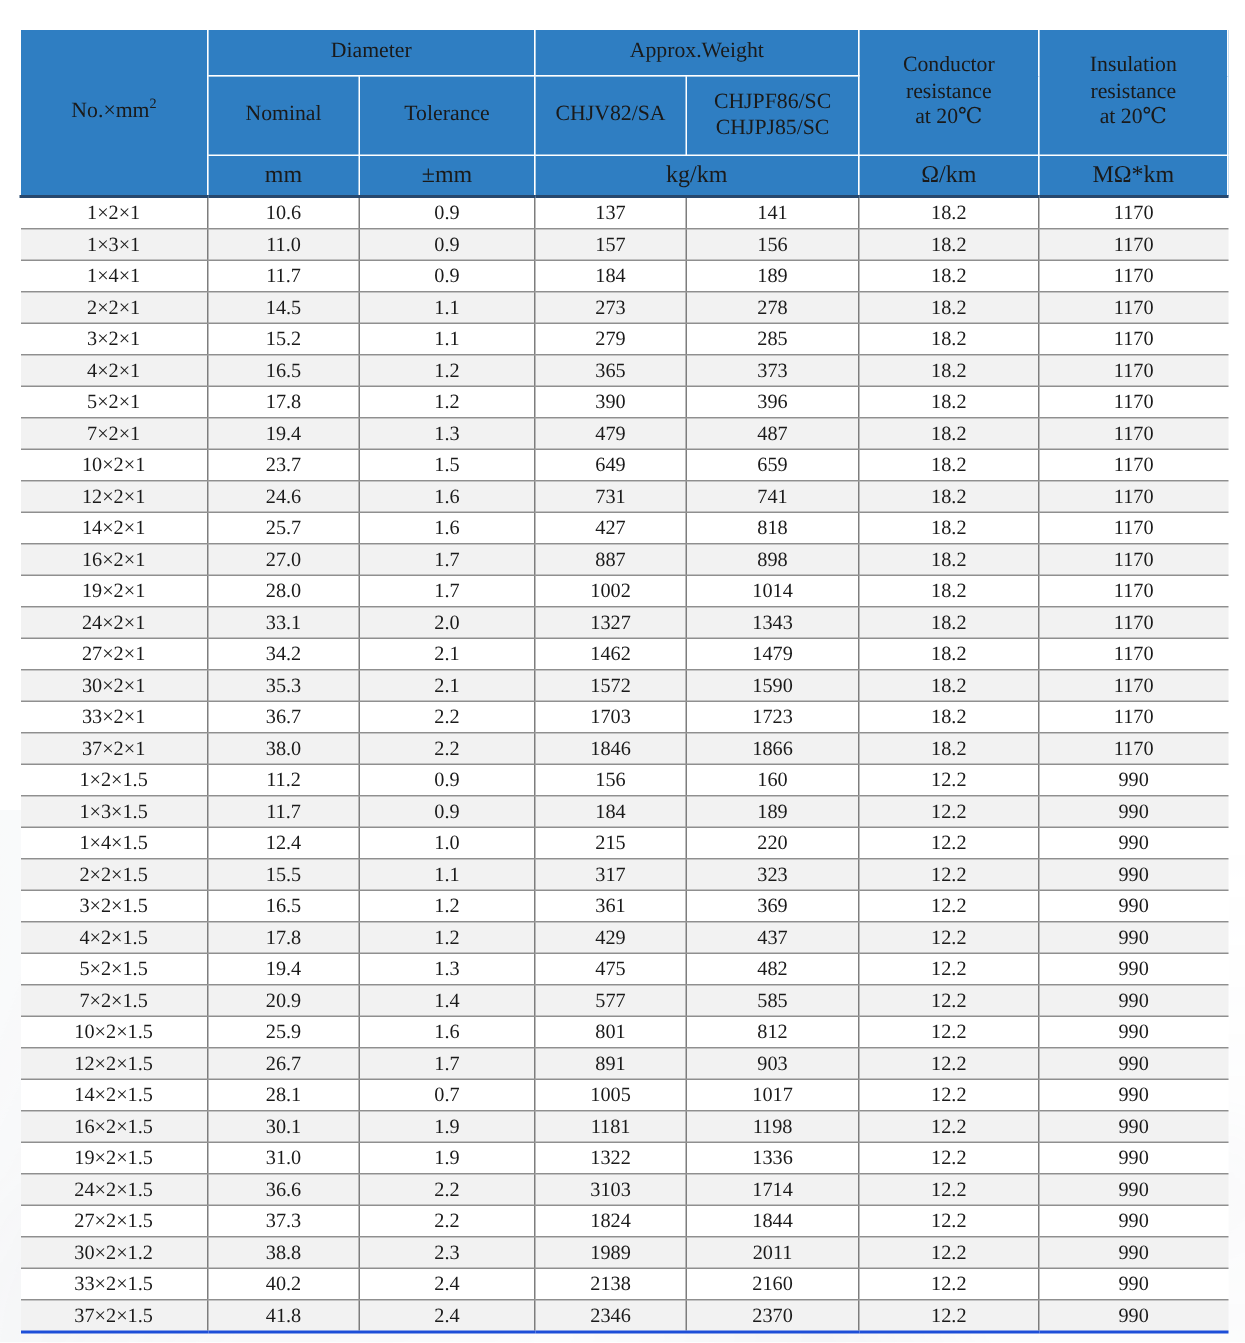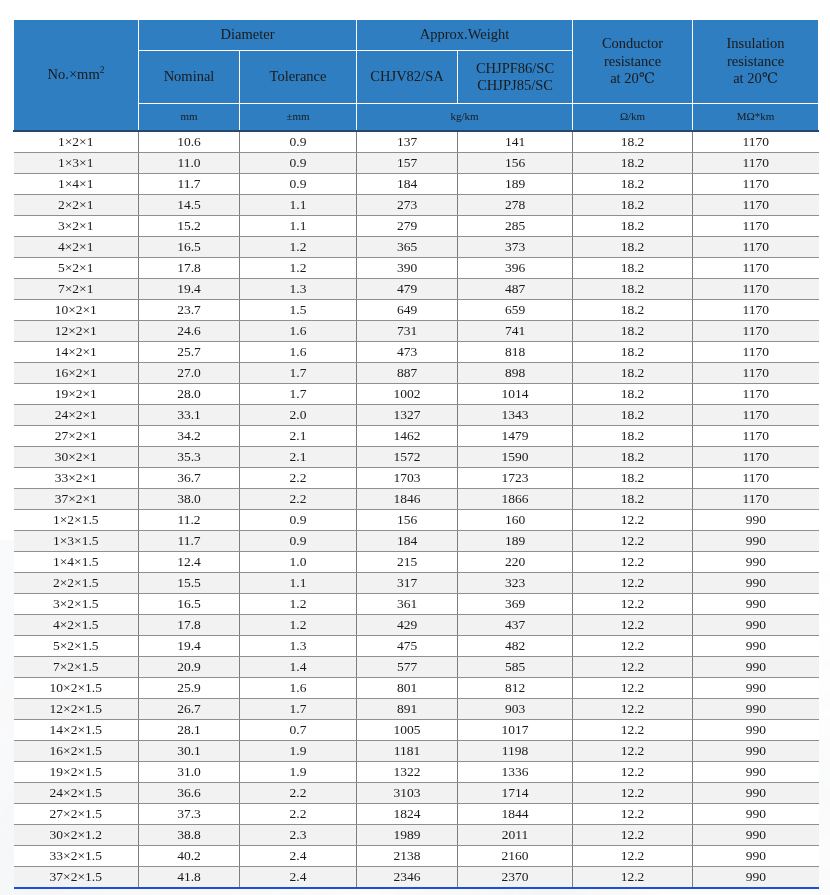--- a/index.html
+++ b/index.html
@@ -59,21 +59,21 @@
   thead th {
     background: #2f7ec2;
     color: #ffffff;
     font-weight: normal;
     border: 1px solid #ffffff;
     font-size: 14.5px;
     line-height: 1.22;
     padding: 3px 2px;
   }
   thead th.unit-row {
-    font-size: 11px;
+    font-size: 16px;
     height: 22px;
     padding: 2px;
   }
   thead th.grp {
     height: 24px;
   }
   thead th.tall {
     height: 46px;
     text-align: center;
   }
@@ -259,21 +259,21 @@
           <td>1.6</td>
           <td>731</td>
           <td>741</td>
           <td>18.2</td>
           <td class="last-col">1170</td>
         </tr>
         <tr>
           <td class="first-col">14×2×1</td>
           <td>25.7</td>
           <td>1.6</td>
-          <td>473</td>
+          <td>427</td>
           <td>818</td>
           <td>18.2</td>
           <td class="last-col">1170</td>
         </tr>
         <tr>
           <td class="first-col">16×2×1</td>
           <td>27.0</td>
           <td>1.7</td>
           <td>887</td>
           <td>898</td>

